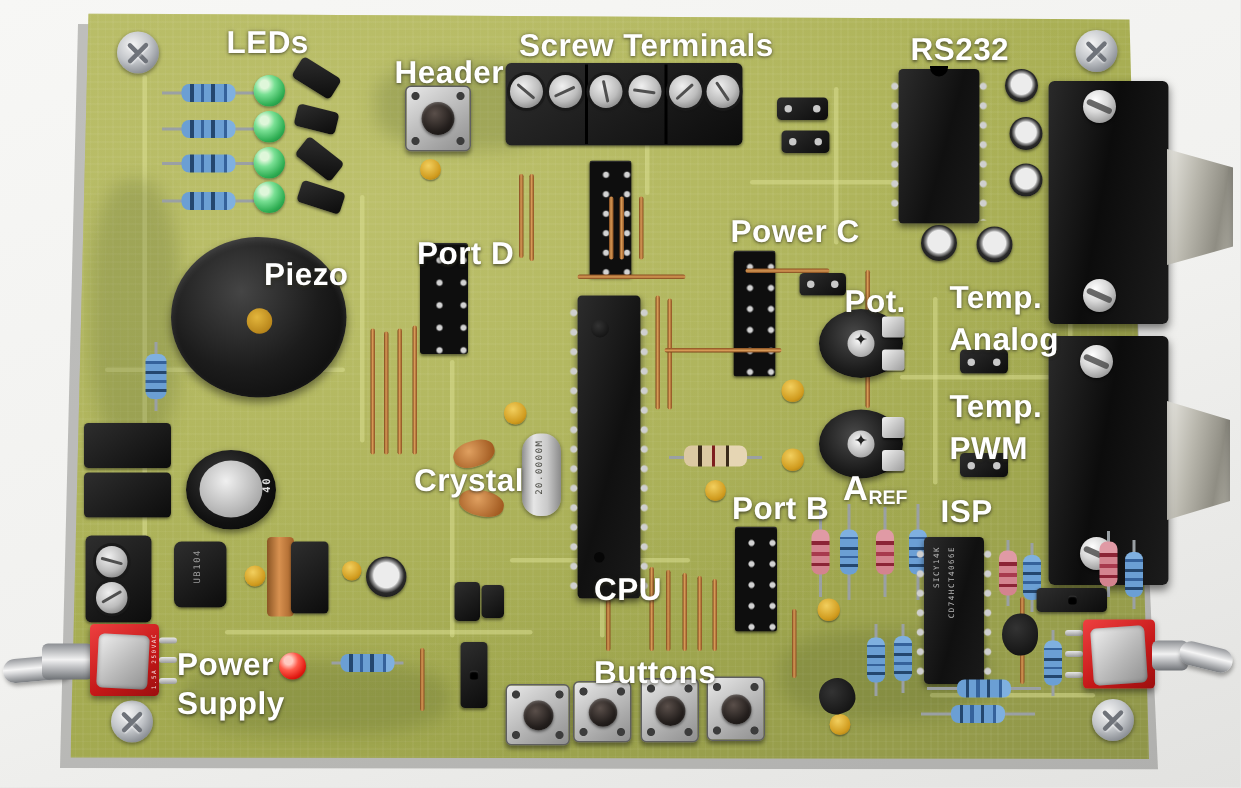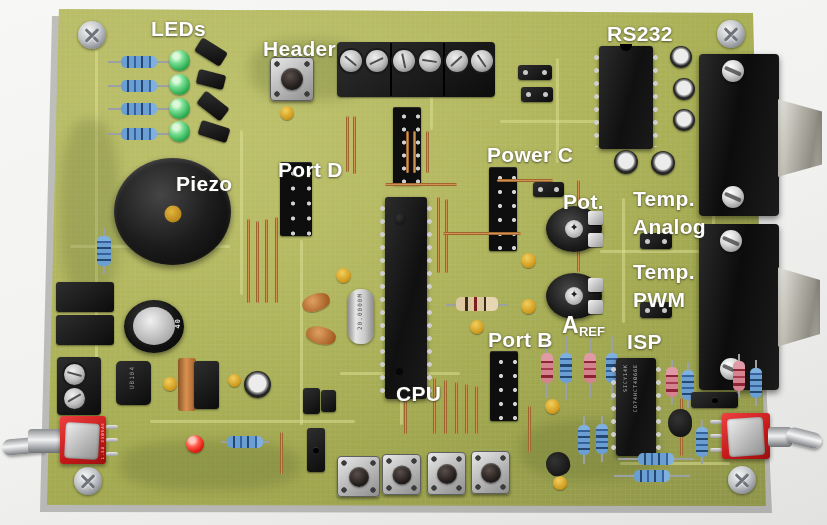--- a/index.html
+++ b/index.html
@@ -387,25 +387,29 @@
   <i class="c spin" style="left:710px;top:434px;width:12px;height:4px"></i>
   <i class="c spin" style="left:710px;top:448px;width:12px;height:4px"></i>
   <div class="c togr" style="left:722px;top:413px;width:48px;height:46px">
     <i class="togf" style="left:6px;top:5px;width:36px;height:38px;transform:rotate(-4deg)"></i>
   </div>
   <div class="c bush" style="left:768px;top:427px;width:24px;height:20px"></div>
   <div class="c lever" style="left:786px;top:430px;width:36px;height:16px;transform:rotate(14deg)"></div>
 
   <div class="lbl" style="left:151px;top:16px">LEDs</div>
   <div class="lbl" style="left:263px;top:36px">Header</div>
+  <div class="lbl" style="left:346px;top:18px">Screw Terminals</div>
   <div class="lbl" style="left:607px;top:21px">RS232</div>
   <div class="lbl" style="left:278px;top:157px">Port D</div>
   <div class="lbl" style="left:487px;top:142px">Power C</div>
   <div class="lbl" style="left:176px;top:171px">Piezo</div>
   <div class="lbl" style="left:563px;top:189px">Pot.</div>
   <div class="lbl" style="left:633px;top:185px;line-height:28px"><span>Temp.</span><br><span>Analog</span></div>
   <div class="lbl" style="left:633px;top:258px;line-height:28px"><span>Temp.</span><br><span>PWM</span></div>
+  <div class="lbl" style="left:276px;top:308px">Crystal</div>
   <div class="lbl" style="left:488px;top:327px">Port B</div>
   <div class="lbl" style="left:562px;top:313px;font-size:23px"><span>A</span><span class="sub">REF</span></div>
   <div class="lbl" style="left:627px;top:329px">ISP</div>
   <div class="lbl" style="left:396px;top:381px">CPU</div>
+  <div class="lbl" style="left:396px;top:436px">Buttons</div>
+  <div class="lbl" style="left:118px;top:431px;line-height:26px"><span>Power</span><br><span>Supply</span></div>
 
 </div>
 
 </body></html>

